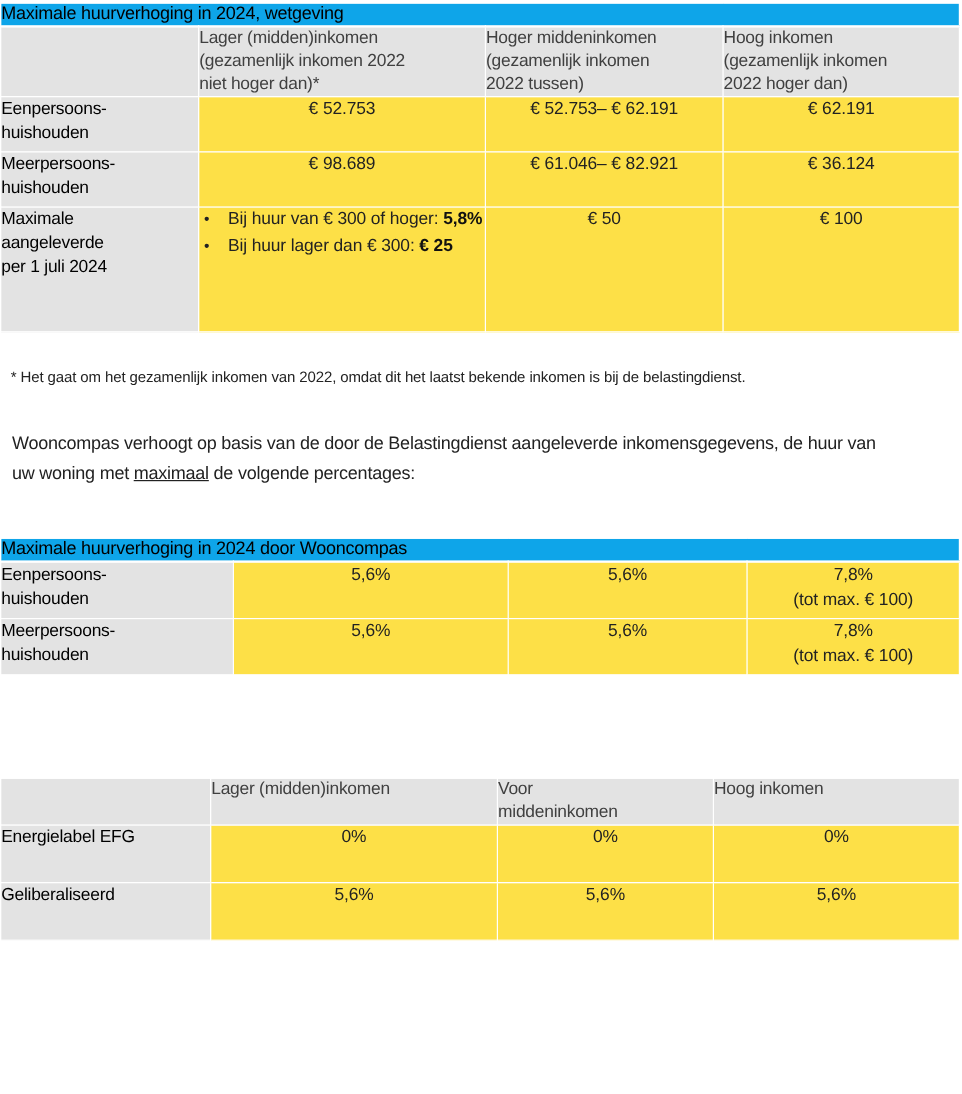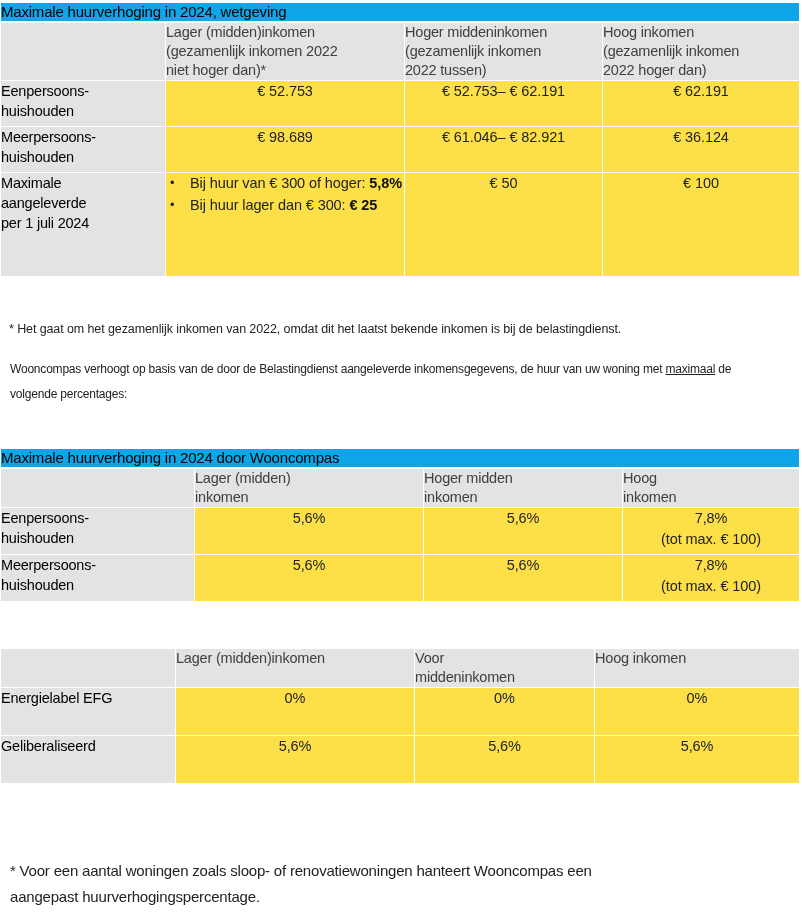--- a/index.html
+++ b/index.html
@@ -118,21 +118,21 @@
   
   .footnote {
     position: absolute;
     font-size: 12.5px;
     color: #222222;
     line-height: 18px;
     letter-spacing: -0.1px;
   }
   .para {
     position: absolute;
-    font-size: 12px;
+    font-size: 15px;
     color: #222222;
     line-height: 25px;
     letter-spacing: -0.2px;
   }
   .para u {
     text-decoration: underline;
   }
   .bottom-note {
     position: absolute;
     font-size: 15px;
@@ -207,50 +207,35 @@
             <li><span>Bij huur van € 300 of hoger: </span><b>5,8%</b></li>
             <li><span>Bij huur lager dan € 300: </span><b>€ 25</b></li>
           </ul>
         </td>
         <td class="data-cell">€ 50</td>
         <td class="data-cell">€ 100</td>
       </tr>
     </tbody>
   </table>
 
-  <div class="footnote" style="left:9px; top:320px; width:780px;">* Het gaat om het gezamenlijk inkomen van 2022, omdat dit het laatst bekende inkomen is bij de belastingdienst.</div>
+  <div class="footnote" style="left:9px; top:305px; width:780px;">* Het gaat om het gezamenlijk inkomen van 2022, omdat dit het laatst bekende inkomen is bij de belastingdienst.</div>
 
   <div class="para" style="left:10px; top:357px; width:730px;"><span>Wooncompas verhoogt op basis van de door de Belastingdienst aangeleverde inkomensgegevens, de huur van uw woning met </span><u>maximaal</u><span> de volgende percentages:</span></div>
 
   <table class="tbl" id="t2" style="left:0px; top:448px; width:799px;">
     <colgroup>
       <col style="width:194px">
       <col style="width:229px">
       <col style="width:199px">
       <col style="width:177px">
     </colgroup>
     <tbody>
       <tr>
         <td class="title-cell" colspan="4">Maximale huurverhoging in 2024 door Wooncompas</td>
       </tr>
-      <tr>
-        <td class="blank-cell"></td>
-        <td class="col-head">
-          <span>Lager (midden)</span><br>
-          <span>inkomen</span>
-        </td>
-        <td class="col-head">
-          <span>Hoger midden</span><br>
-          <span>inkomen</span>
-        </td>
-        <td class="col-head">
-          <span>Hoog</span><br>
-          <span>inkomen</span>
-        </td>
-      </tr>
 
       <tr style="height:47px;">
         <td class="row-head">
           <span>Eenpersoons-</span><br>
           <span>huishouden</span>
         </td>
         <td class="data-cell">5,6%</td>
         <td class="data-cell">5,6%</td>
         <td class="data-cell">
           <span>7,8%</span><br>
@@ -305,17 +290,16 @@
       <tr style="height:48px;">
         <td class="row-head">Geliberaliseerd</td>
         <td class="data-cell">5,6%</td>
         <td class="data-cell">5,6%</td>
         <td class="data-cell">5,6%</td>
       </tr>
     </tbody>
   </table>
 
   <div class="bottom-note" style="left:10px; top:858px; width:780px;">
-    <span>* Voor een aantal woningen zoals sloop- of renovatiewoningen hanteert Wooncompas een</span><br>
-    <span>aangepast huurverhogingspercentage.</span>
+    <br>
   </div>
 
 </div>
 
 </body></html>

